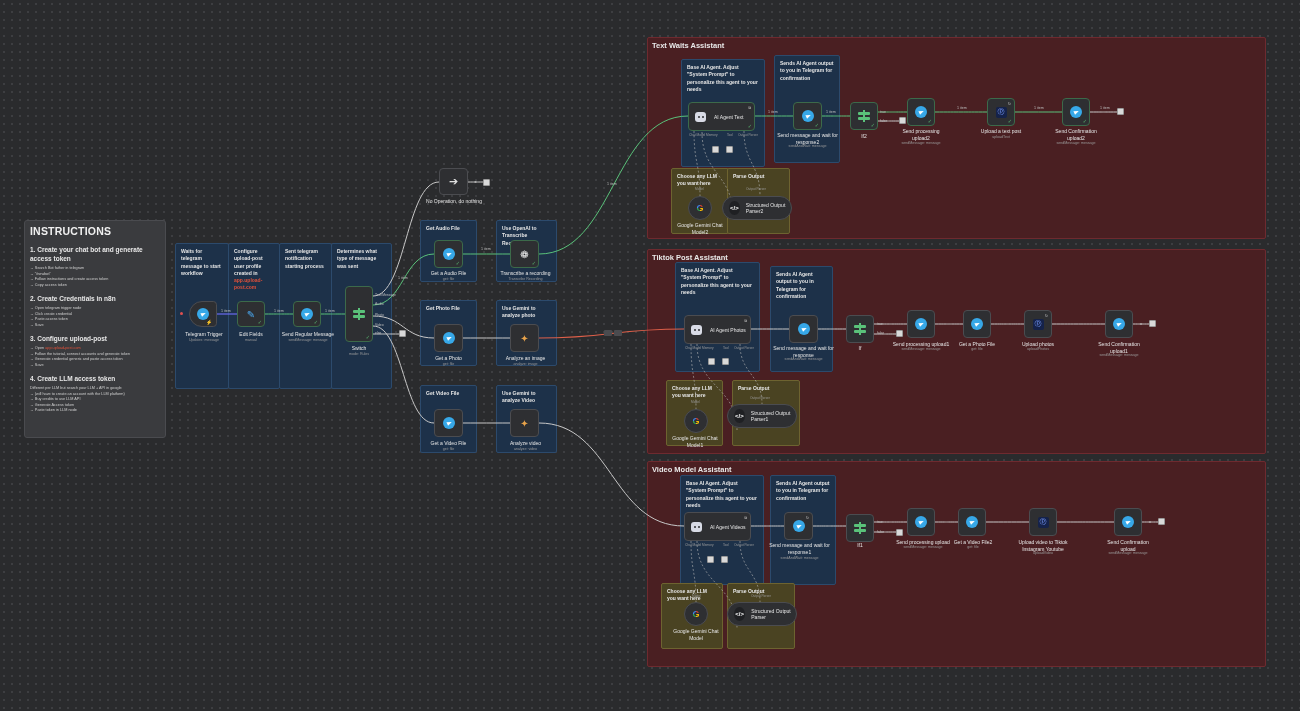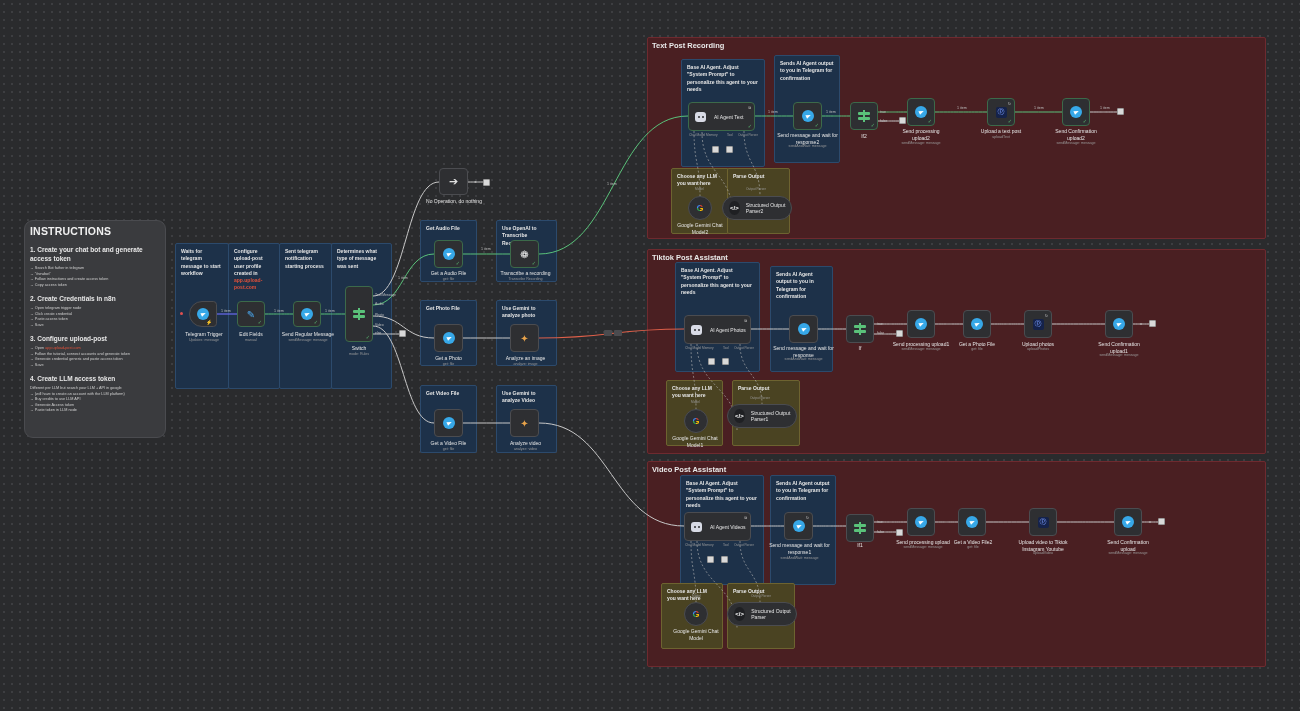--- a/index.html
+++ b/index.html
@@ -11,21 +11,21 @@
     font-family: "Liberation Sans", sans-serif;
     color: #e8e8e8;
     position: relative;
   }
   .abs { position: absolute; }
   #wires { position: absolute; left: 0; top: 0; width: 1300px; height: 711px; pointer-events: none; z-index: 3; }
 
   
   .instr {
     left: 24px; top: 220px; width: 142px; height: 218px;
-    background: #3a3b3e; border: 1px solid #4a4b4f; border-radius: 9px;
+    background: #3a3b3e; border: 1px solid #4a4b4f; border-radius: 3px;
     padding: 4px 5px; z-index: 1;
   }
   .instr h1 { font-size: 10.5px; font-weight: bold; color: #f0f0f0; margin-bottom: 8px; letter-spacing: 0.2px; }
   .instr h2 { font-size: 6.5px; font-weight: bold; color: #e8e8e8; margin: 6px 0 3px; line-height: 1.4; }
   .instr p { font-size: 3.8px; color: #cfcfcf; line-height: 1.45; }
   .instr .link { color: #e0503a; }
 
   
   .sticky-blue { background: #1d3149; border: 1px solid #2c4a6c; border-radius: 2px; z-index: 1; }
   .sticky-red { background: #4a1f22; border: 1px solid #6e2a2f; border-radius: 2px; z-index: 0; }
@@ -271,21 +271,21 @@
 </div>
 <div class="abs node" style="left:510px;top:409px;width:29px;height:28px;">
   <span class="gem-ico">✦</span>
 </div>
 <div class="abs node-label" style="left:494px;top:440px;width:63px;">Analyze video</div>
 <div class="abs node-sub" style="left:494px;top:447px;width:63px;">analyze: video</div>
 
 <div class="abs edge-lbl" style="left:607px;top:182px;">1 item</div>
 
 <div class="abs sticky-red" style="left:647px;top:37px;width:619px;height:202px;">
-  <div class="red-title">Text Post Recording</div>
+  <div class="red-title">Text Waits Assistant</div>
 </div>
 <div class="abs sticky-blue" style="left:681px;top:59px;width:84px;height:108px;">
   <div class="sticky-title bold">Base AI Agent. Adjust "System Prompt" to personalize this agent to your needs</div>
 </div>
 <div class="abs sticky-blue" style="left:774px;top:55px;width:66px;height:108px;">
   <div class="sticky-title bold">Sends AI Agent output to you in Telegram for confirmation</div>
 </div>
 <div class="abs node ok agent-node" style="left:688px;top:102px;width:67px;height:29px;">
   <span class="agent-ico"></span>
   <span class="agent-name">AI Agent Text</span>
@@ -440,21 +440,21 @@
     <span class="g-ico">G</span>
   </div>
 <div class="abs node-label" style="left:668px;top:435px;width:54px;">Google Gemini Chat Model1</div>
 <div class="abs port-lbl" style="left:750px;top:396px;">Output Parser</div>
 <div class="abs round-node" style="left:727px;top:404px;width:70px;height:24px;">
   <span class="round-ico parser-ico">&lt;/&gt;</span>
   <span class="node-label" style="text-align:left">Structured Output Parser1</span>
 </div>
 
 <div class="abs sticky-red" style="left:647px;top:461px;width:619px;height:206px;">
-  <div class="red-title">Video Post Assistant</div>
+  <div class="red-title">Video Model Assistant</div>
 </div>
 <div class="abs sticky-blue" style="left:680px;top:475px;width:84px;height:110px;">
   <div class="sticky-title bold">Base AI Agent. Adjust "System Prompt" to personalize this agent to your needs</div>
 </div>
 <div class="abs sticky-blue" style="left:770px;top:475px;width:66px;height:110px;">
   <div class="sticky-title bold">Sends AI Agent output to you in Telegram for confirmation</div>
 </div>
 <div class="abs node agent-node" style="left:684px;top:512px;width:67px;height:29px;">
   <span class="agent-ico"></span>
   <span class="agent-name">AI Agent Videos</span>

